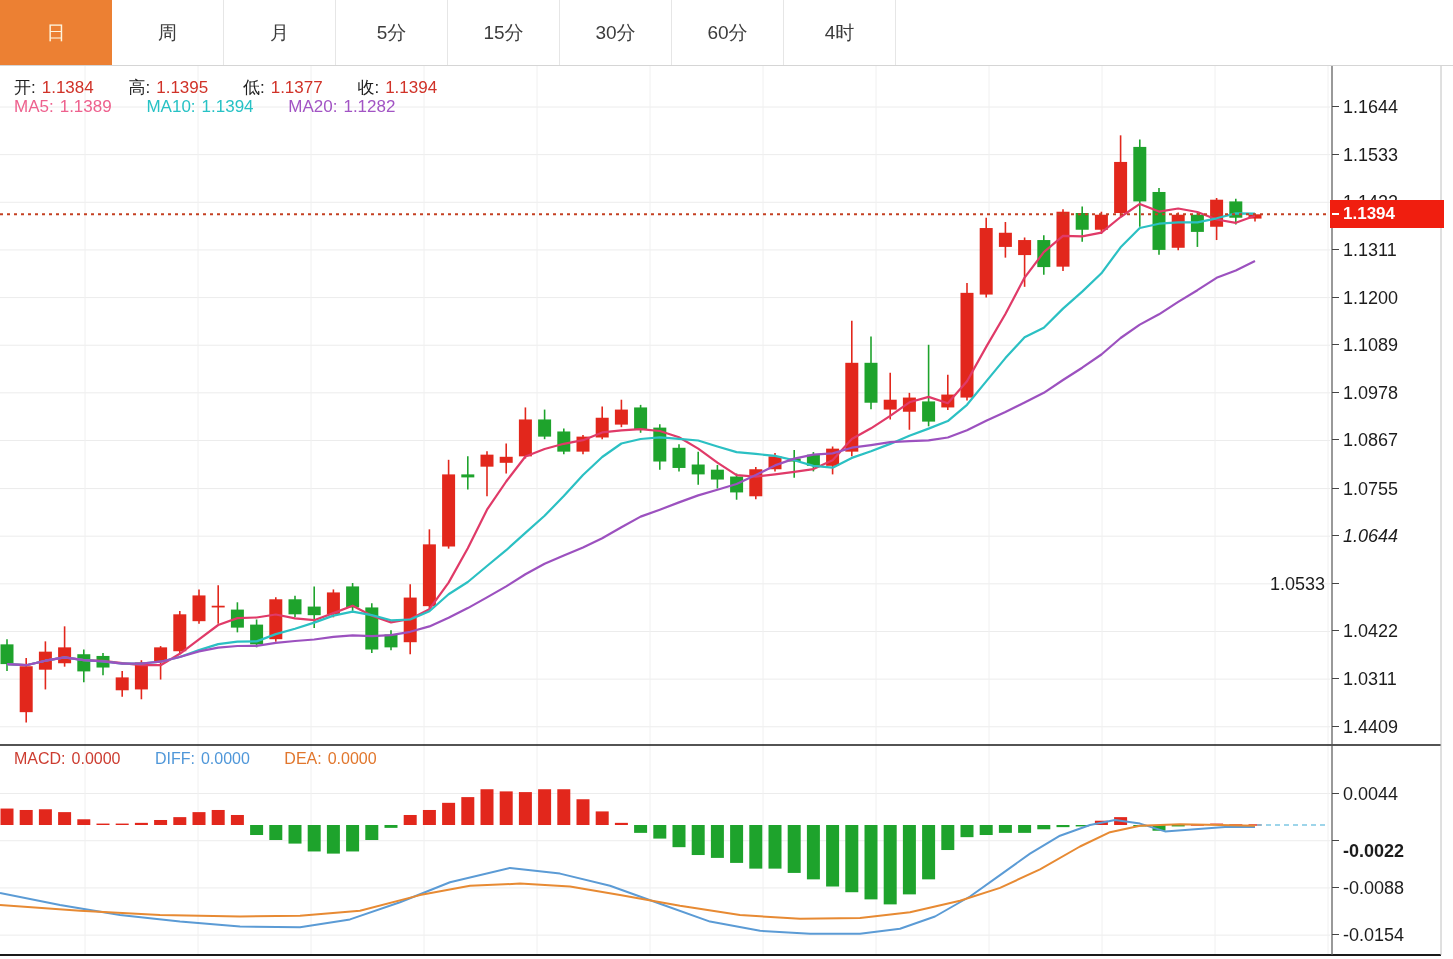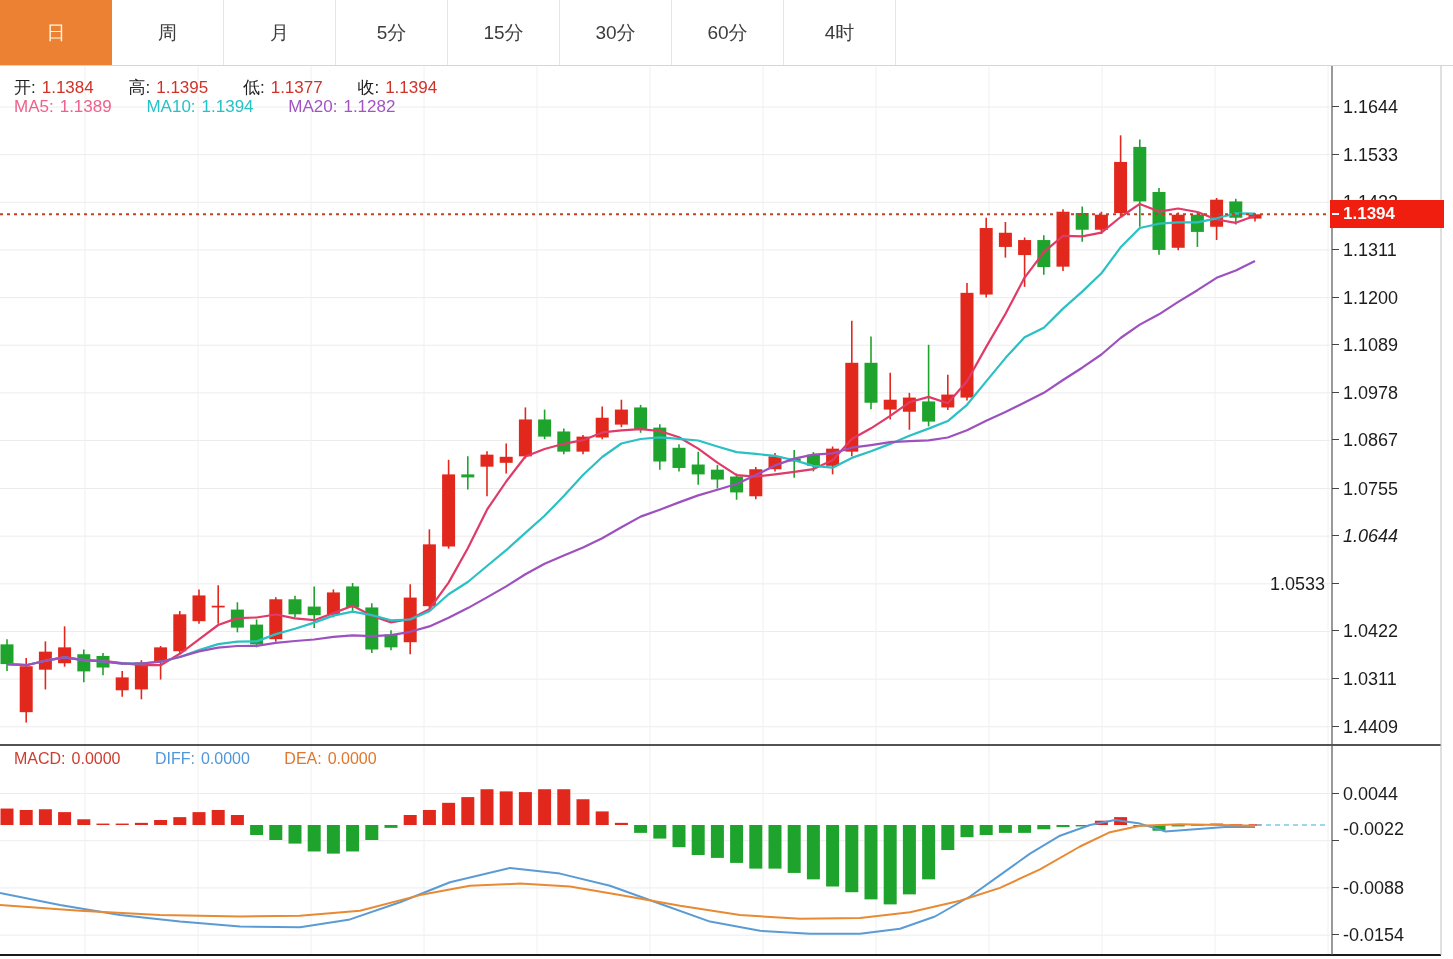--- a/index.html
+++ b/index.html
@@ -362,21 +362,21 @@
         <div class="axis-label" style="left: 1270px; top: 574.841px;">1.0533</div>
         <div class="tick-dash" style="left: 1332px; top: 582.841px;"></div>
         <div class="axis-label" style="left: 1343px; top: 622.482px;">1.0422</div>
         <div class="tick-dash" style="left: 1332px; top: 630.482px;"></div>
         <div class="axis-label" style="left: 1343px; top: 670.124px;">1.0311</div>
         <div class="tick-dash" style="left: 1332px; top: 678.124px;"></div>
         <div class="axis-label" style="left: 1343px; top: 717.765px;">1.4409</div>
         <div class="tick-dash" style="left: 1332px; top: 725.765px;"></div>
         <div class="axis-label" style="left: 1343px; top: 784.531px;">0.0044</div>
         <div class="tick-dash" style="left: 1332px; top: 792.531px;"></div>
-        <div class="axis-label" style="left: 1343px; top: 820px;">-0.0022</div>
+        <div class="axis-label" style="left: 1343px; top: 842px; font-weight: bold;">-0.0022</div>
         <div class="tick-dash" style="left: 1332px; top: 839.734px;"></div>
         <div class="axis-label" style="left: 1343px; top: 878.938px;">-0.0088</div>
         <div class="tick-dash" style="left: 1332px; top: 886.938px;"></div>
         <div class="axis-label" style="left: 1343px; top: 926.141px;">-0.0154</div>
         <div class="tick-dash" style="left: 1332px; top: 934.141px;"></div>
       </div>
 
     <div class="price-tag" style="background: rgb(240, 30, 15); top: 200.3px;">1.1394</div>
   </div>
 

